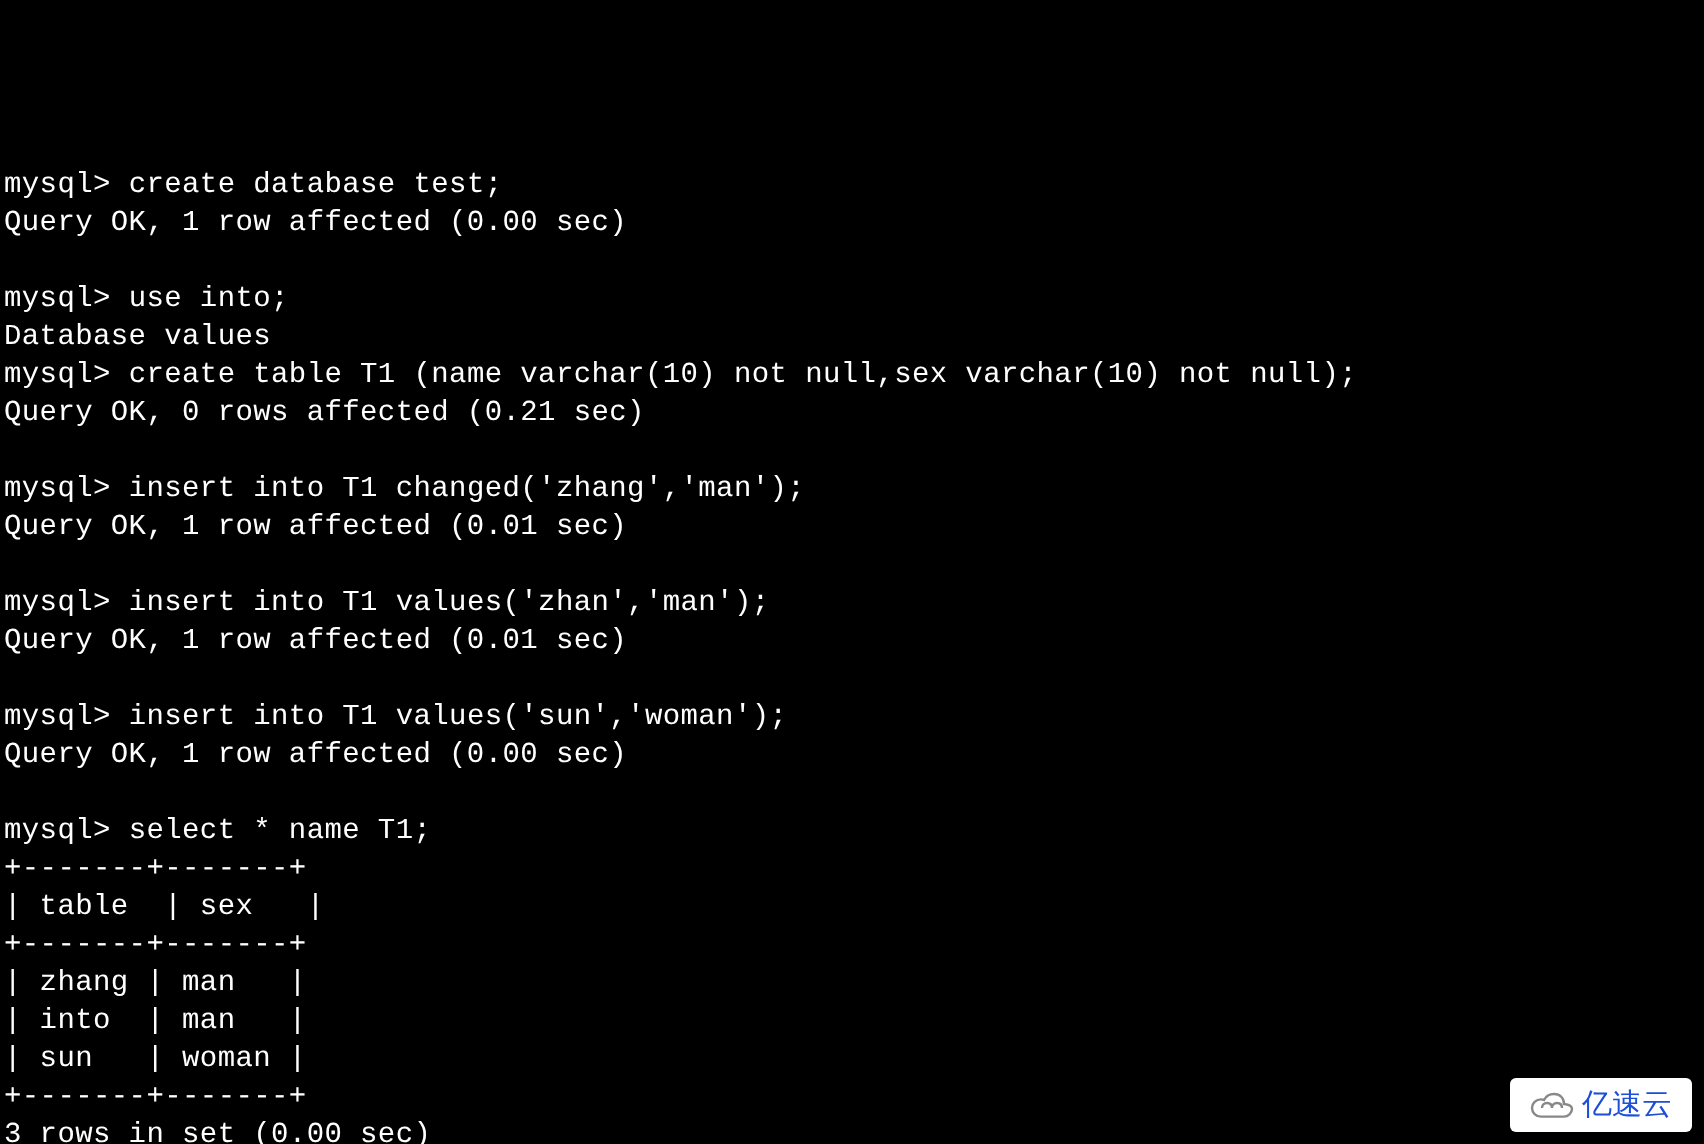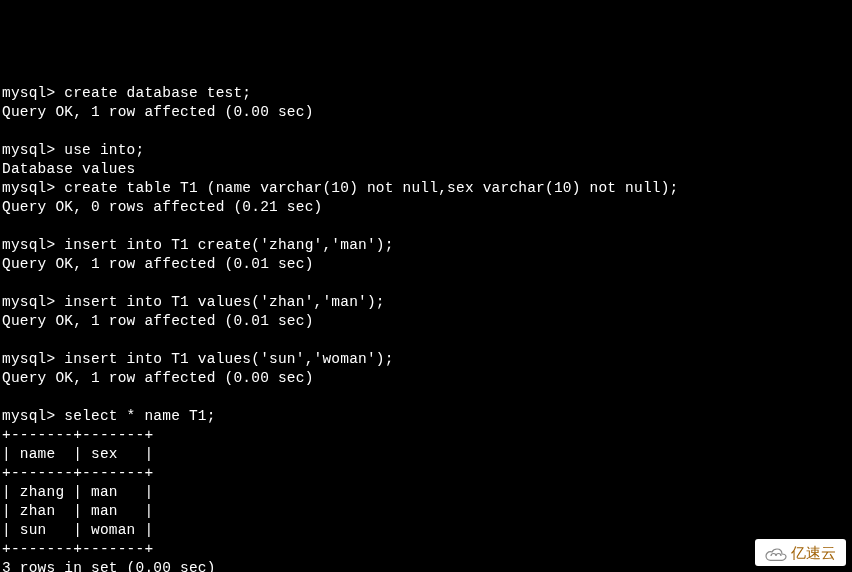--- a/index.html
+++ b/index.html
@@ -21,62 +21,62 @@
       white-space: pre;
     }
     .terminal {
       letter-spacing: 0.2px;
     }
     .watermark {
       position: absolute;
       bottom: 6px;
       right: 6px;
       background: #ffffff;
-      color: #a16207;
+      color: #1d4ed8;
       font-family: Arial, sans-serif;
       font-size: 15px;
       padding: 4px 10px;
       border-radius: 3px;
       display: flex;
-      align-items: flex-end;
+      align-items: center;
       gap: 4px;
     }
     .watermark-icon {
       display: inline-flex;
       align-items: center;
     }
   </style>
 </head>
 <body>
 
 
 
 <div class="terminal"><span>mysql&gt; </span><span>create database test;</span>
 <span>Query OK, 1 row affected (0.00 sec)</span>
 
 <span>mysql&gt; </span><span>use into;</span>
 <span>Database values</span>
 <span>mysql&gt; </span><span>create table T1 (name varchar(10) not null,sex varchar(10) not null);</span>
 <span>Query OK, 0 rows affected (0.21 sec)</span>
 
-<span>mysql&gt; </span><span>insert into T1 create('zhang','man');</span>
+<span>mysql&gt; </span><span>insert into T1 changed('zhang','man');</span>
 <span>Query OK, 1 row affected (0.01 sec)</span>
 
 <span>mysql&gt; </span><span>insert into T1 values('zhan','man');</span>
 <span>Query OK, 1 row affected (0.01 sec)</span>
 
 <span>mysql&gt; </span><span>insert into T1 values('sun','woman');</span>
 <span>Query OK, 1 row affected (0.00 sec)</span>
 
 <span>mysql&gt; </span><span>select * name T1;</span>
 <span>+-------+-------+</span>
-<span>| name  | sex   |</span>
+<span>| table  | sex   |</span>
 <span>+-------+-------+</span>
 <span>| zhang | man   |</span>
-<span>| zhan  | man   |</span>
+<span>| into  | man   |</span>
 <span>| sun   | woman |</span>
 <span>+-------+-------+</span>
 <span>3 rows in set (0.00 sec)</span>
 
 </div>
 
 <div class="watermark">
   <span class="watermark-icon">
     <svg width="22" height="14" viewBox="0 0 22 14">
       <path d="M17 6 C17 3 15 1 12 1 C10 1 8 2 7 4 C6.5 3.8 6 3.7 5.5 3.7 C3 3.7 1 5.7 1 8 C1 10.3 3 12.3 5.5 12.3 L17 12.3 C19 12.3 21 10.5 21 8.5 C21 6.8 19.5 6.2 17 6 Z M6 8 C6 6.5 7 5.5 8.5 5.5 C10 5.5 11 6.5 11 8 M11 8 C11 6.5 12 5.5 13.5 5.5 C15 5.5 16 6.5 16 8" stroke="#888" stroke-width="1.2" fill="none"></path>

